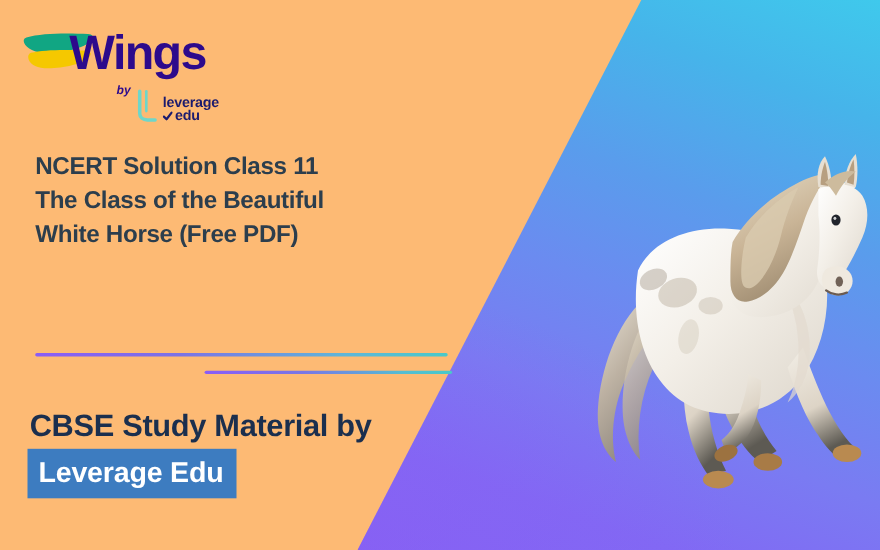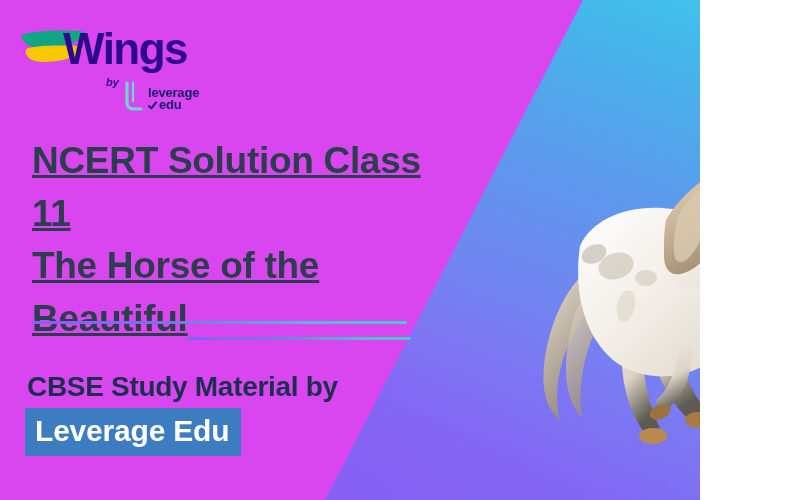--- a/index.html
+++ b/index.html
@@ -2,24 +2,24 @@
 <html><head>
 <meta charset="utf-8">
 <style>
   html, body {
     margin: 0;
     padding: 0;
     background: #ffffff;
   }
   .banner {
     position: relative;
-    width: 700px;
+    width: 800px;
     height: 500px;
     overflow: hidden;
-    background: #d946ef;
+    background: #fdba74;
     font-family: "Liberation Sans", sans-serif;
   }
 
   
   .gradient-panel {
     position: absolute;
     top: 0;
     left: 0;
     width: 800px;
     height: 500px;
@@ -104,25 +104,24 @@
   }
   .logo-sub-text .edu-row { display: flex; align-items: center; gap: 2px; }
 
   
   .headline {
     position: absolute;
     left: 32px;
     top: 135px;
     width: 420px;
     color: #2c3e4d;
-    font-size: 37px;
+    font-size: 22px;
     font-weight: bold;
     line-height: 1.42;
     letter-spacing: -0.3px;
-    text-decoration: underline;
   }
 
   
   .rule {
     position: absolute;
     height: 3px;
     border-radius: 2px;
   }
   .rule-1 {
     left: 32px;
@@ -146,21 +145,21 @@
     font-weight: bold;
     color: #1b2f4e;
     letter-spacing: -0.3px;
   }
   .footer-badge {
     position: absolute;
     left: 25px;
     top: 408px;
     background: #3d7cc0;
     color: #ffffff;
-    font-size: 30px;
+    font-size: 26px;
     font-weight: bold;
     letter-spacing: -0.2px;
     padding: 6px 12px 8px 10px;
   }
 </style>
 </head>
 <body>
 
 <div class="banner">
 
@@ -284,21 +283,22 @@
             <path d="M1,5 L3.4,7.4 L8,1.4" stroke="#1b1b6e" stroke-width="2" fill="none" stroke-linecap="round" stroke-linejoin="round"></path>
           </svg>
           <span>edu</span>
         </div>
       </div>
     </div>
   </div>
 
   <div class="headline">
     <div>NCERT Solution Class 11</div>
-    <div>The Horse of the Beautiful</div>
+    <div>The Class of the Beautiful</div>
+    <div>White Horse (Free PDF)</div>
   </div>
 
   <div class="rule rule-1"></div>
   <div class="rule rule-2"></div>
 
   <div class="footer-line1">CBSE Study Material by</div>
   <div class="footer-badge">Leverage Edu</div>
 
 </div>
 

